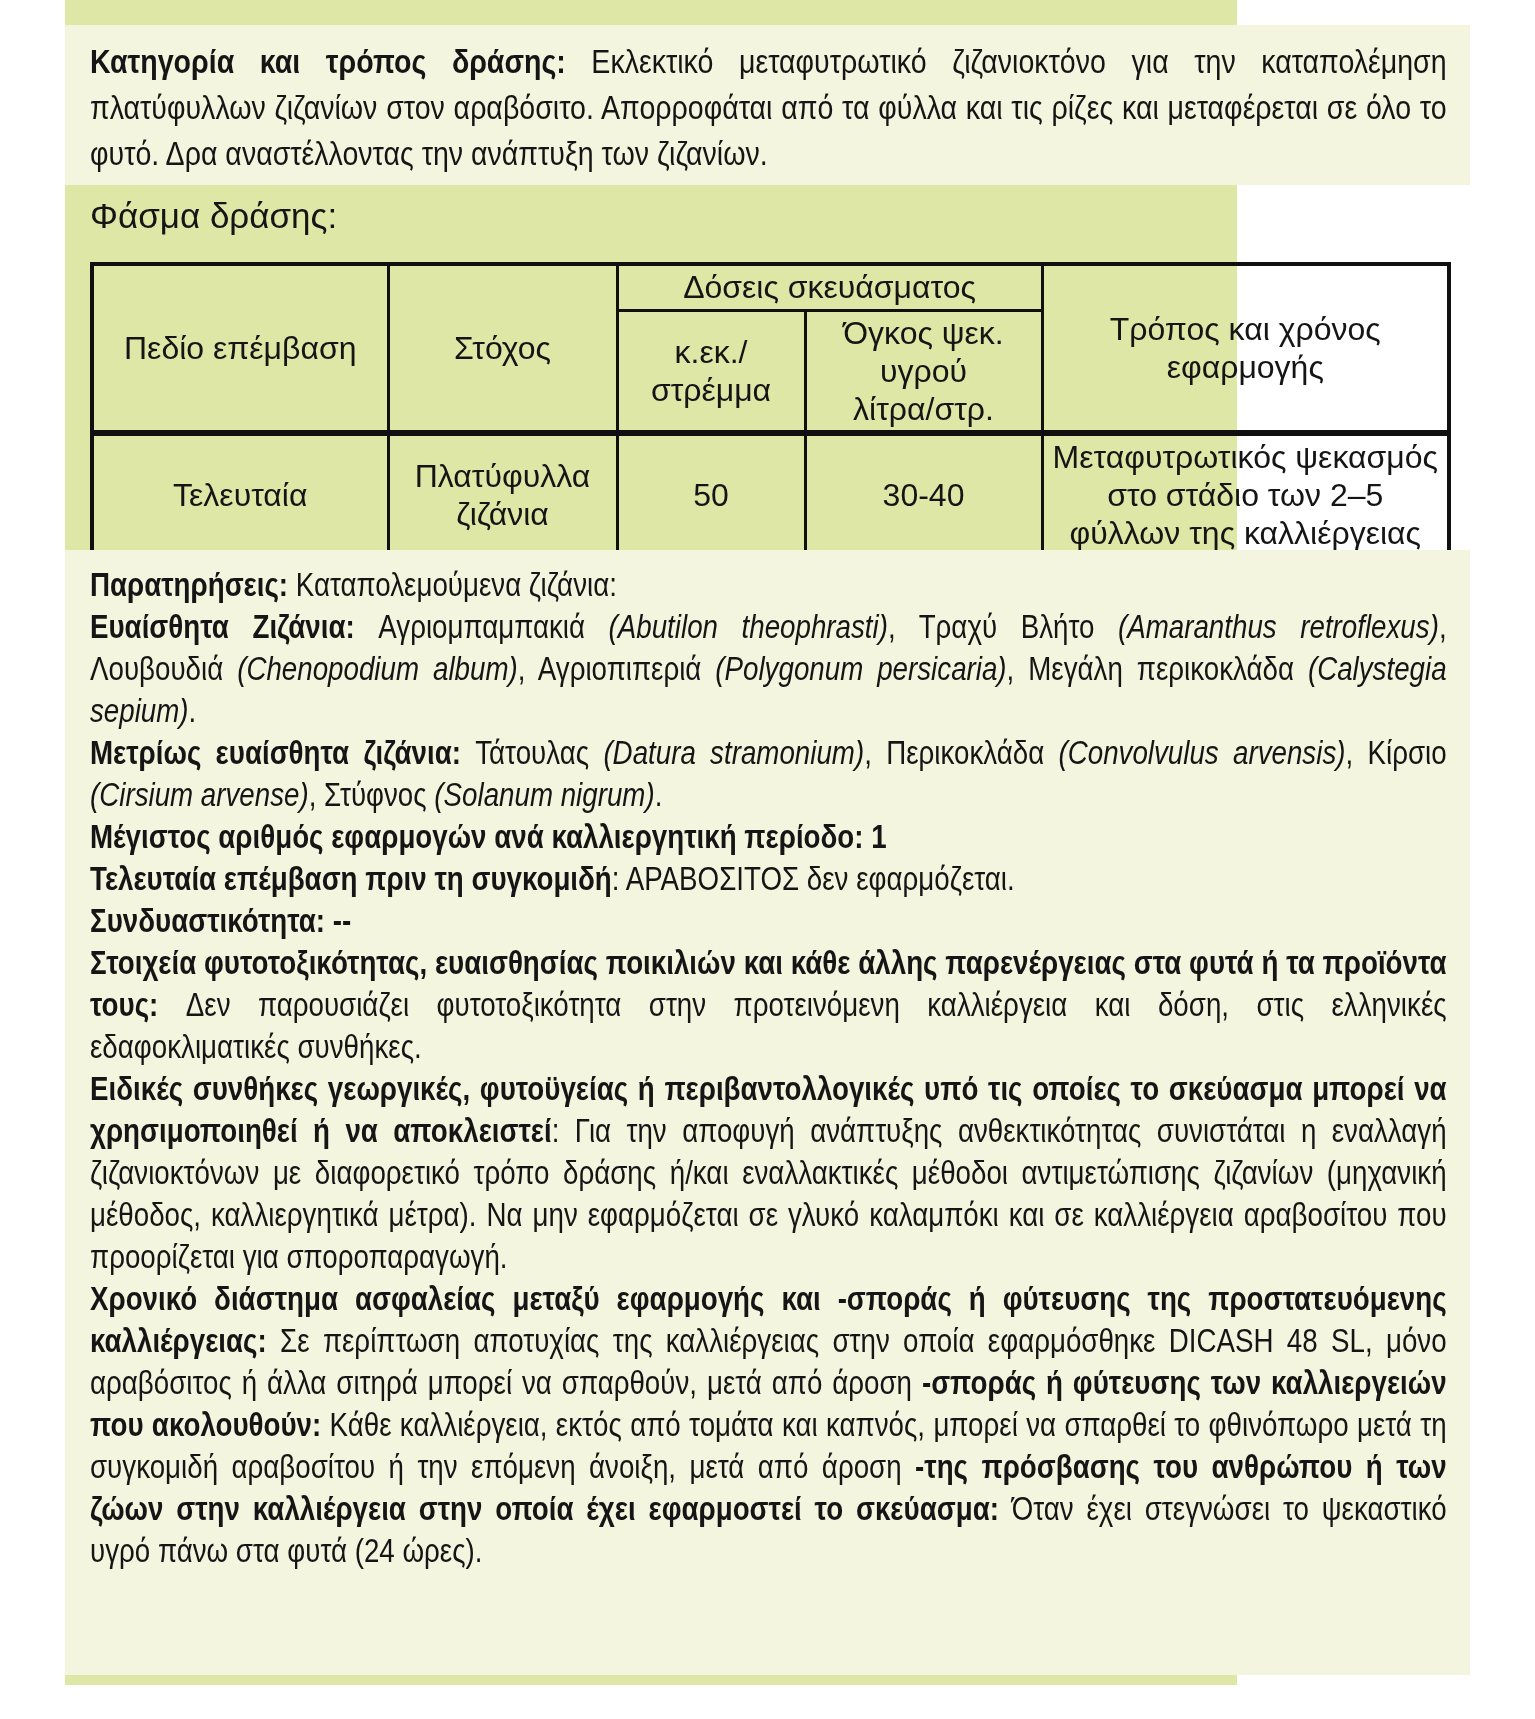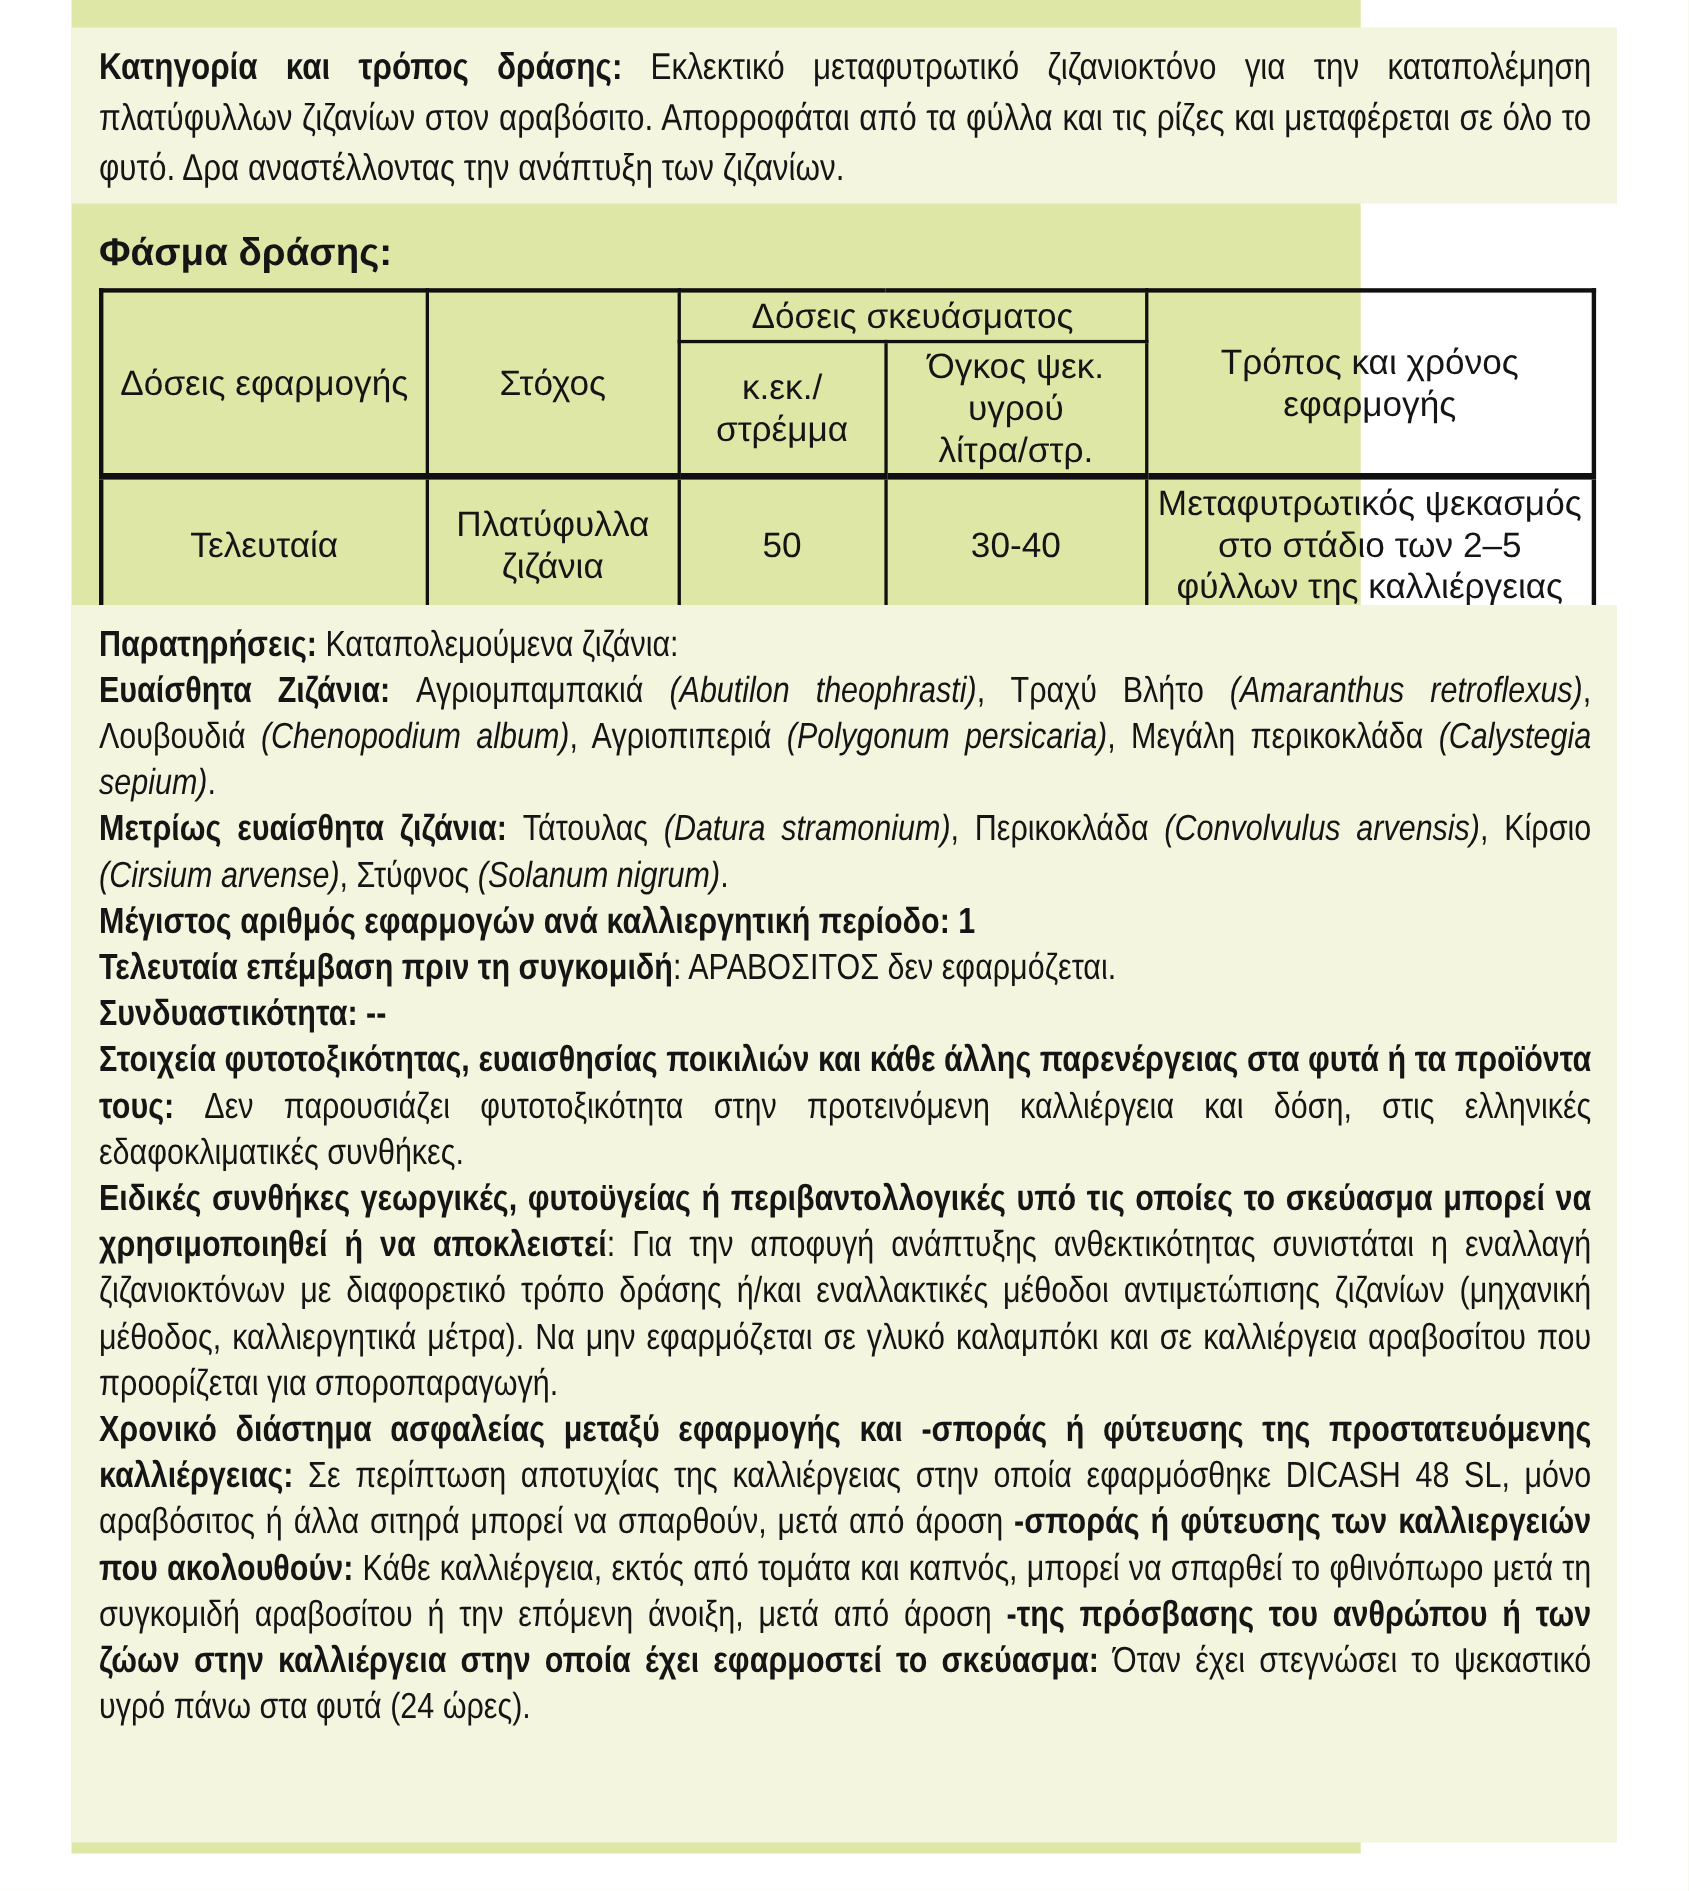--- a/index.html
+++ b/index.html
@@ -44,23 +44,23 @@
     text-align: justify;
     font-size: 33px;
     line-height: 42px;
     color: var(--ink);
   }
   .cat-inner .para { font-size: 34px; line-height: 46px; }
   .b { font-weight: bold; }
   .i { font-style: italic; }
   .spectrum-title {
     position: absolute;
-    left: 25px; top: 210px;
+    left: 25px; top: 196px;
     font-size: 35px;
-    font-weight: bold;
+    font-weight: normal;
   }
   table.spectrum {
     position: absolute;
     left: 25px; top: 262px;
     width: 1357px;
     border-collapse: collapse;
     table-layout: fixed;
   }
   table.spectrum td {
     border: 3px solid var(--line);
@@ -94,21 +94,21 @@
     <table class="spectrum">
       <colgroup>
         <col style="width:296px">
         <col style="width:229px">
         <col style="width:188px">
         <col style="width:237px">
         <col style="width:407px">
       </colgroup>
       <tbody>
           <tr class="hdr-top">
-        <td rowspan="2">Δόσεις εφαρμογής</td>
+        <td rowspan="2">Πεδίο επέμβαση</td>
         <td rowspan="2">Στόχος</td>
         <td colspan="2" class="bold-cell">Δόσεις σκευάσματος</td>
         <td rowspan="2" class="bold-cell pre">Τρόπος και χρόνος
 εφαρμογής</td>
       </tr>
       <tr class="hdr-sub">
         <td class="pre">κ.εκ./
 στρέμμα</td>
         <td class="pre">Όγκος ψεκ. υγρού
 λίτρα/στρ.</td>

